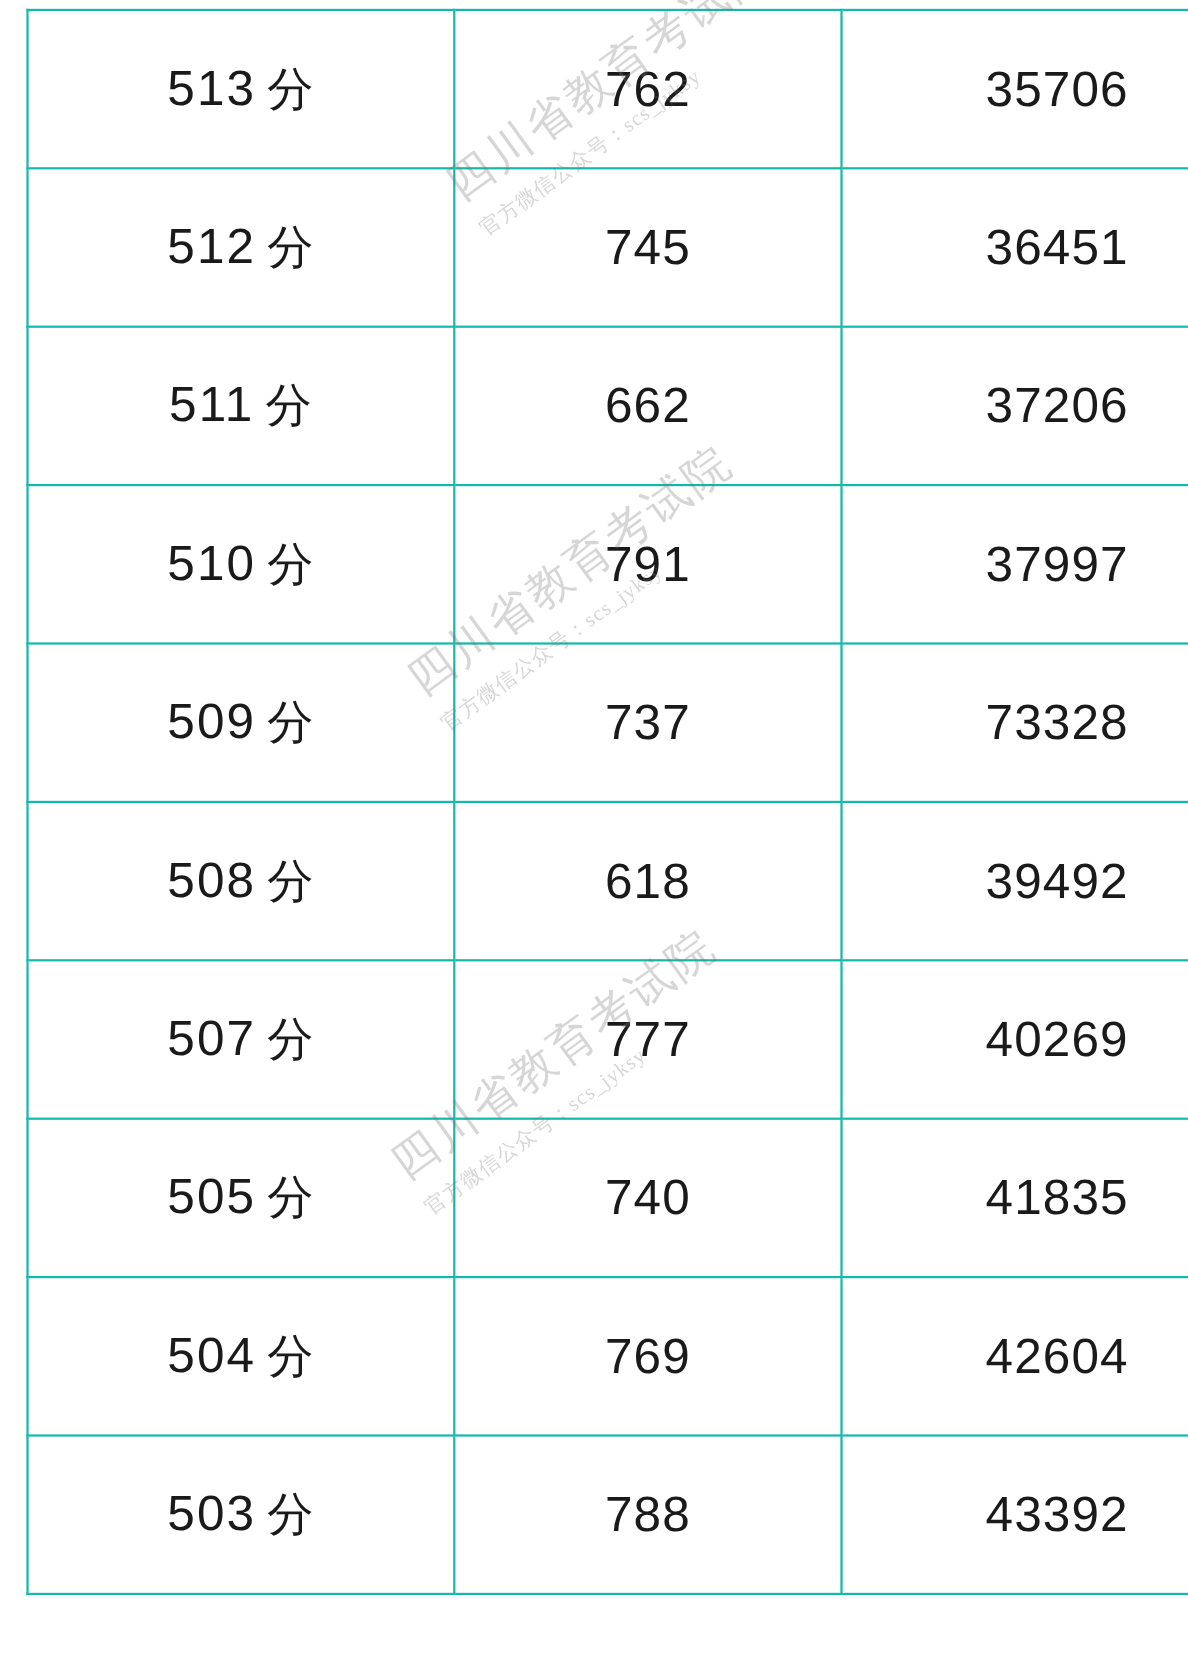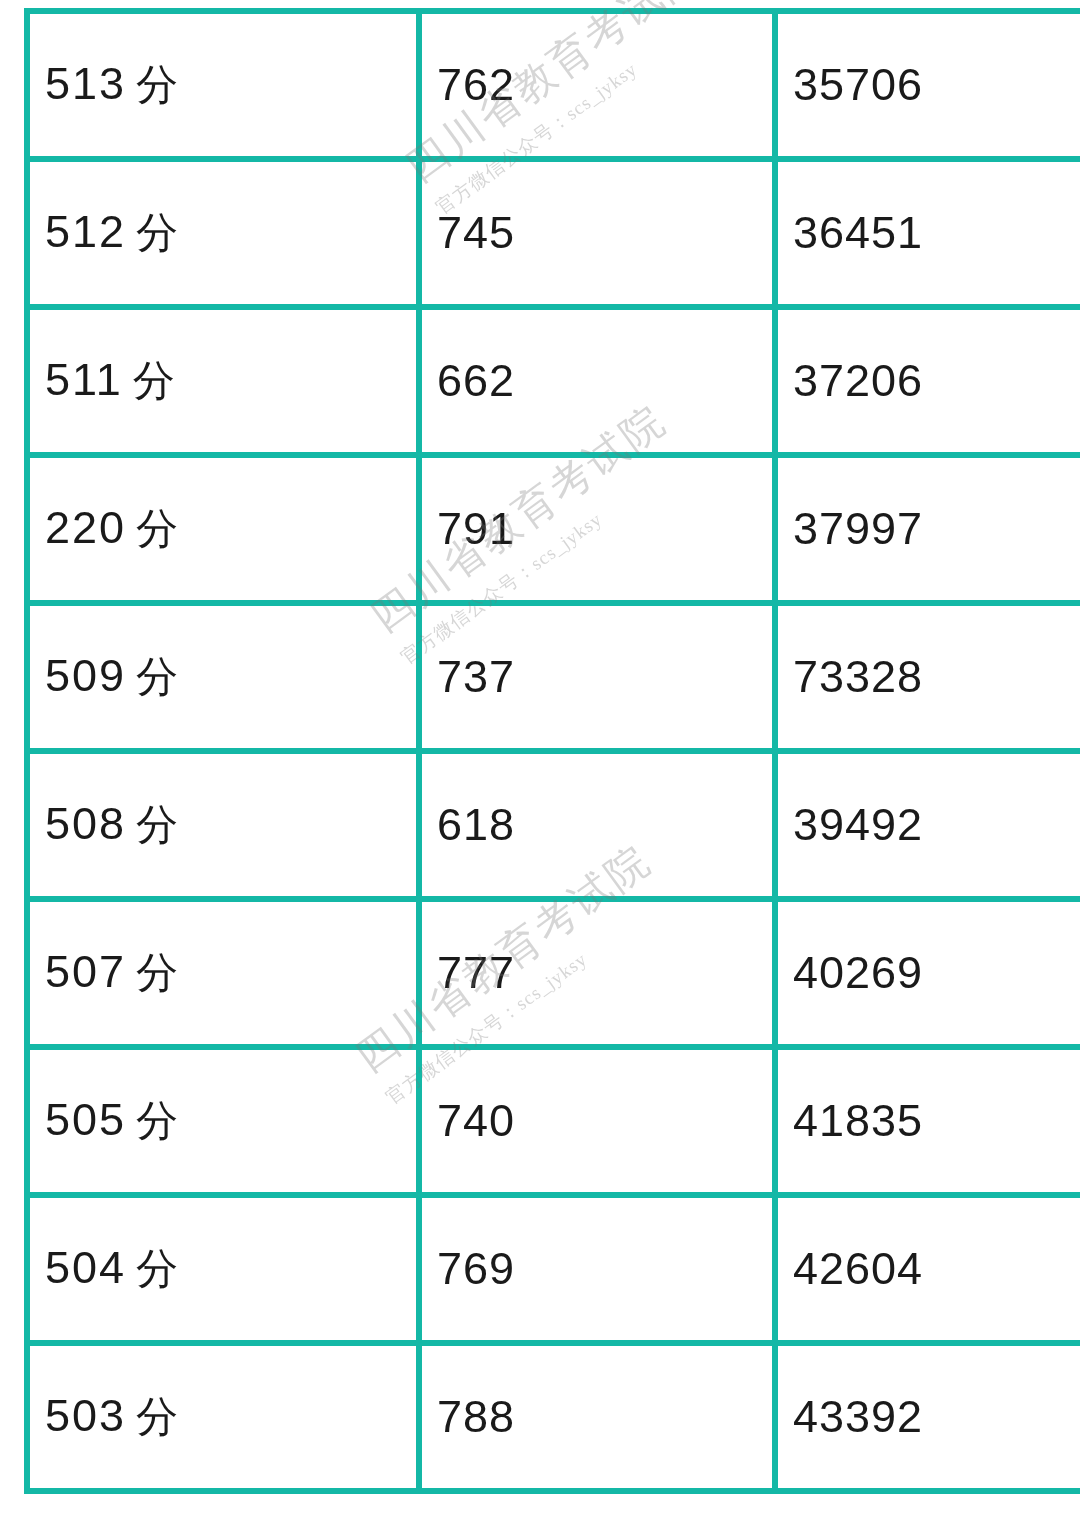--- a/index.html
+++ b/index.html
@@ -26,23 +26,23 @@
   table.score-table {
     position: absolute;
     left: 24px;
     top: 8px;
     width: 1036px;
     border-collapse: collapse;
     table-layout: fixed;
   }
 
   table.score-table td {
-    border: 6px solid #14b8a6;
+    border: 2px solid #14b8a6;
     height: 112px;
-    text-align: left;
+    text-align: center;
     vertical-align: middle;
     font-size: 45px;
     color: #1a1a1a;
     font-weight: 400;
     letter-spacing: 1px;
     padding: 15px;
     background: transparent;
   }
 
   td.col-score { width: 356px; }
@@ -106,21 +106,21 @@
         <td class="col-score"><span class="cell-inner"><span class="score-num">512</span><span class="score-unit">分</span></span></td>
         <td class="col-count">745</td>
         <td class="col-cum">36451</td>
       </tr>
       <tr>
         <td class="col-score"><span class="cell-inner"><span class="score-num">511</span><span class="score-unit">分</span></span></td>
         <td class="col-count">662</td>
         <td class="col-cum">37206</td>
       </tr>
       <tr>
-        <td class="col-score"><span class="cell-inner"><span class="score-num">220</span><span class="score-unit">分</span></span></td>
+        <td class="col-score"><span class="cell-inner"><span class="score-num">510</span><span class="score-unit">分</span></span></td>
         <td class="col-count">791</td>
         <td class="col-cum">37997</td>
       </tr>
       <tr>
         <td class="col-score"><span class="cell-inner"><span class="score-num">509</span><span class="score-unit">分</span></span></td>
         <td class="col-count">737</td>
         <td class="col-cum">73328</td>
       </tr>
       <tr>
         <td class="col-score"><span class="cell-inner"><span class="score-num">508</span><span class="score-unit">分</span></span></td>

